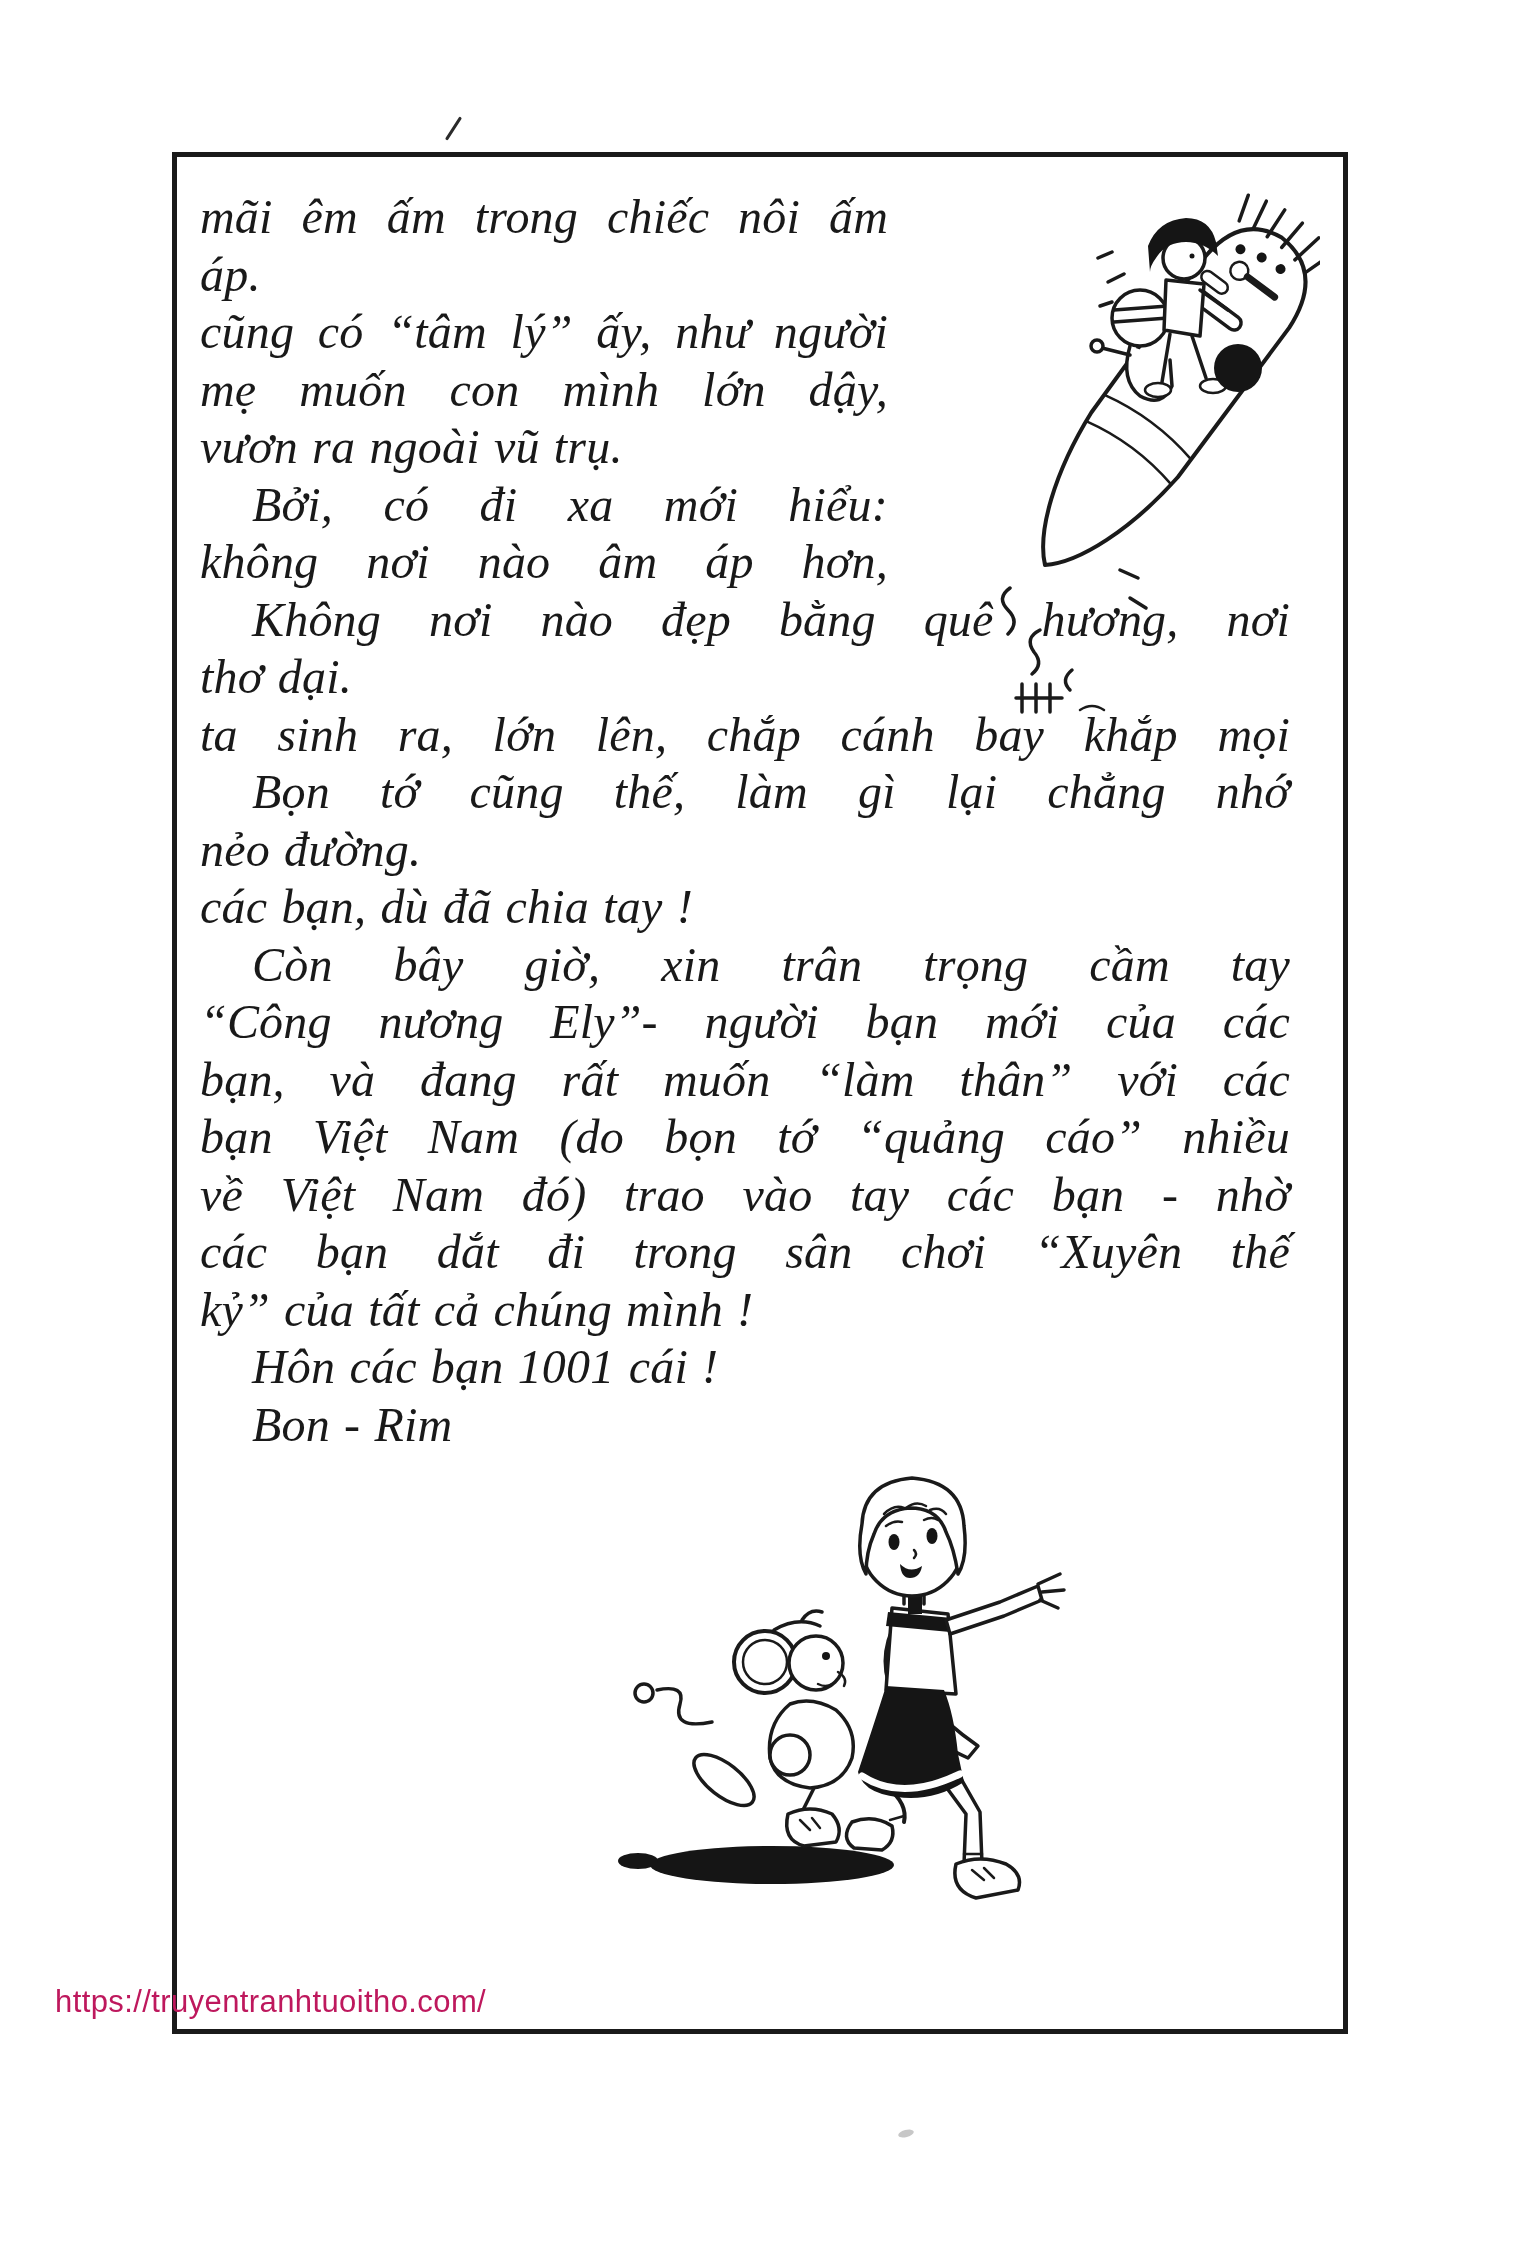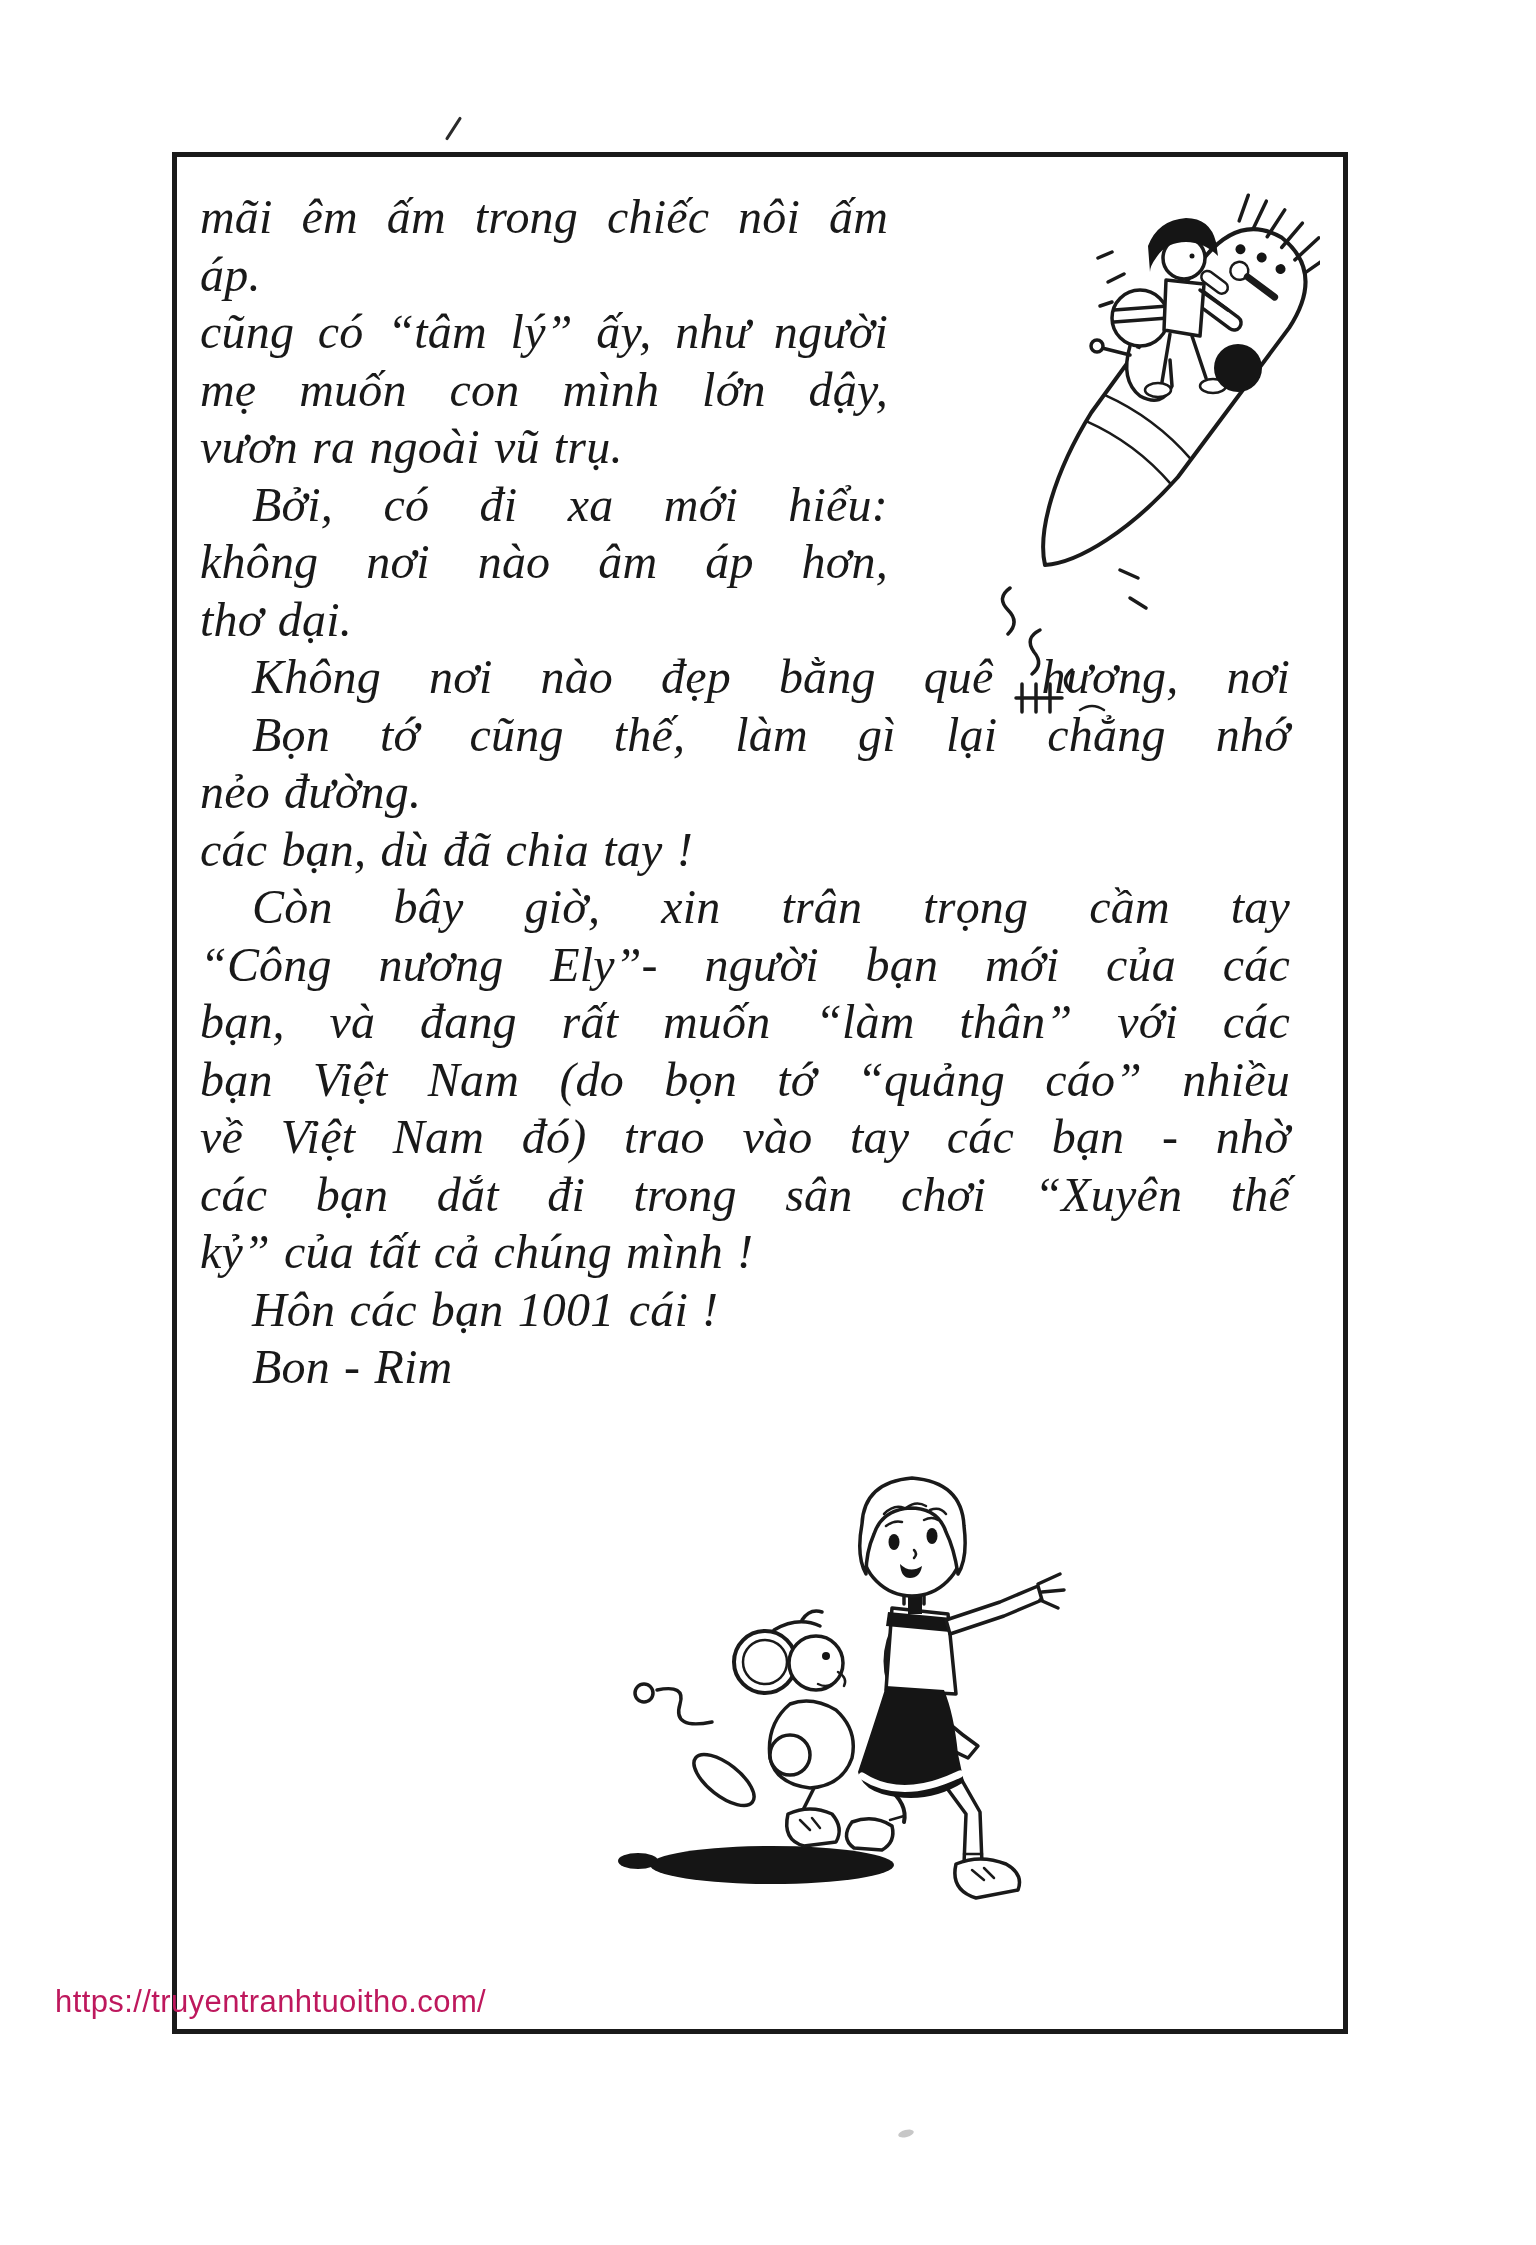--- a/index.html
+++ b/index.html
@@ -60,22 +60,23 @@
 <div class="speck"></div>
 
 <div class="text-block">
   <div class="ln narrow jst">mãi êm ấm trong chiếc nôi ấm</div>
   <div class="ln narrow">áp.</div>
   <div class="ln narrow jst">cũng có “tâm lý” ấy, như người</div>
   <div class="ln narrow jst">mẹ muốn con mình lớn dậy,</div>
   <div class="ln narrow">vươn ra ngoài vũ trụ.</div>
   <div class="ln narrow jst ind">Bởi, có đi xa mới hiểu:</div>
   <div class="ln narrow jst">không nơi nào âm áp hơn,</div>
+  <div class="ln jst ind">Không nơi nào đẹp bằng quê hương, nơi</div>
   <div class="ln narrow">thơ dại.</div>
-  <div class="ln jst ind">Không nơi nào đẹp bằng quê hương, nơi</div>
+  <div class="ln jst">ta sinh ra, lớn lên, chắp cánh bay khắp mọi</div>
   <div class="ln jst ind">Bọn tớ cũng thế, làm gì lại chẳng nhớ</div>
   <div class="ln">nẻo đường.</div>
   <div class="ln">các bạn, dù đã chia tay !</div>
   <div class="ln jst ind">Còn bây giờ, xin trân trọng cầm tay</div>
   <div class="ln jst">“Công nương Ely”- người bạn mới của các</div>
   <div class="ln jst">bạn, và đang rất muốn “làm thân” với các</div>
   <div class="ln jst">bạn Việt Nam (do bọn tớ “quảng cáo” nhiều</div>
   <div class="ln jst">về Việt Nam đó) trao vào tay các bạn - nhờ</div>
   <div class="ln jst">các bạn dắt đi trong sân chơi “Xuyên thế</div>
   <div class="ln">kỷ” của tất cả chúng mình !</div>

